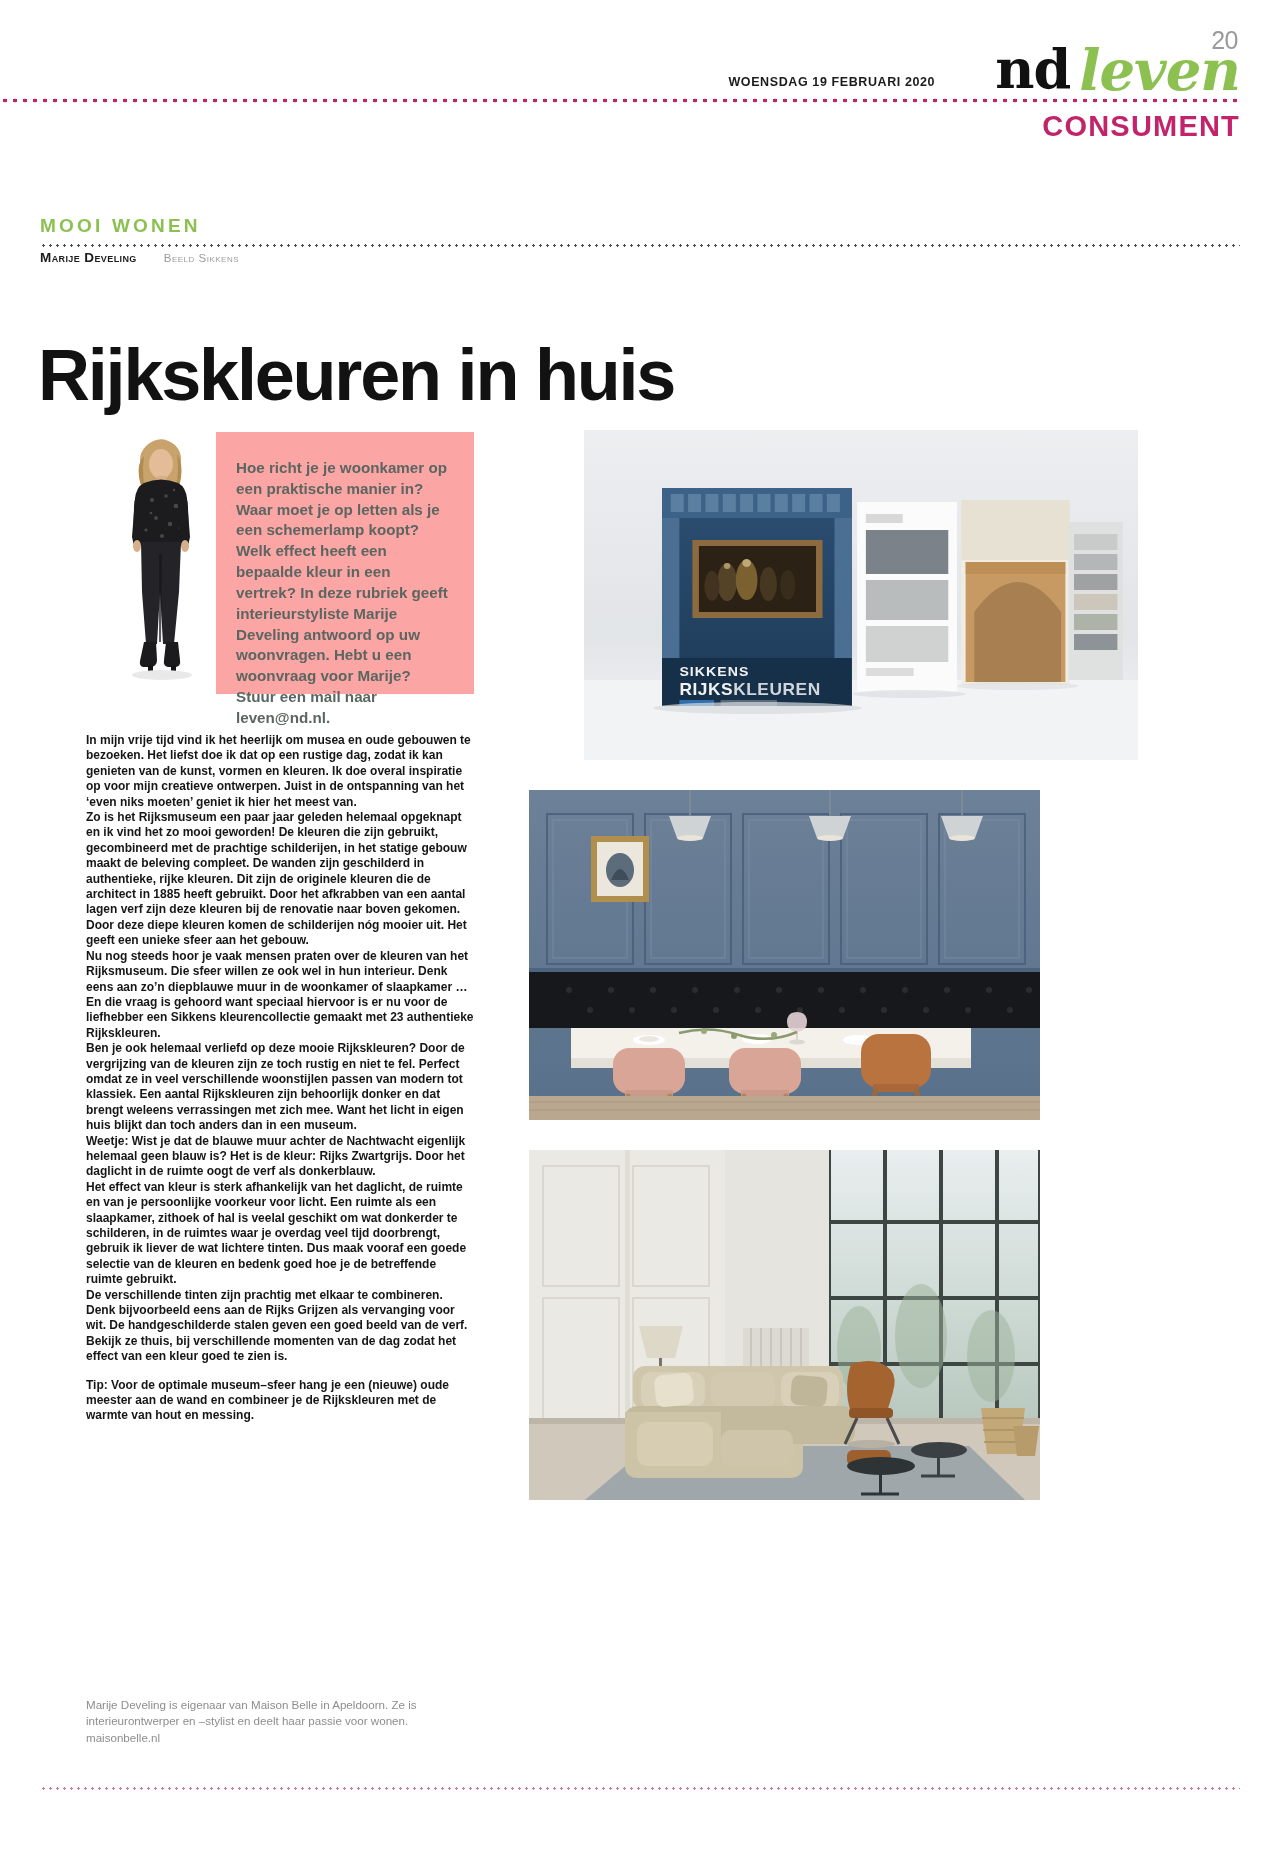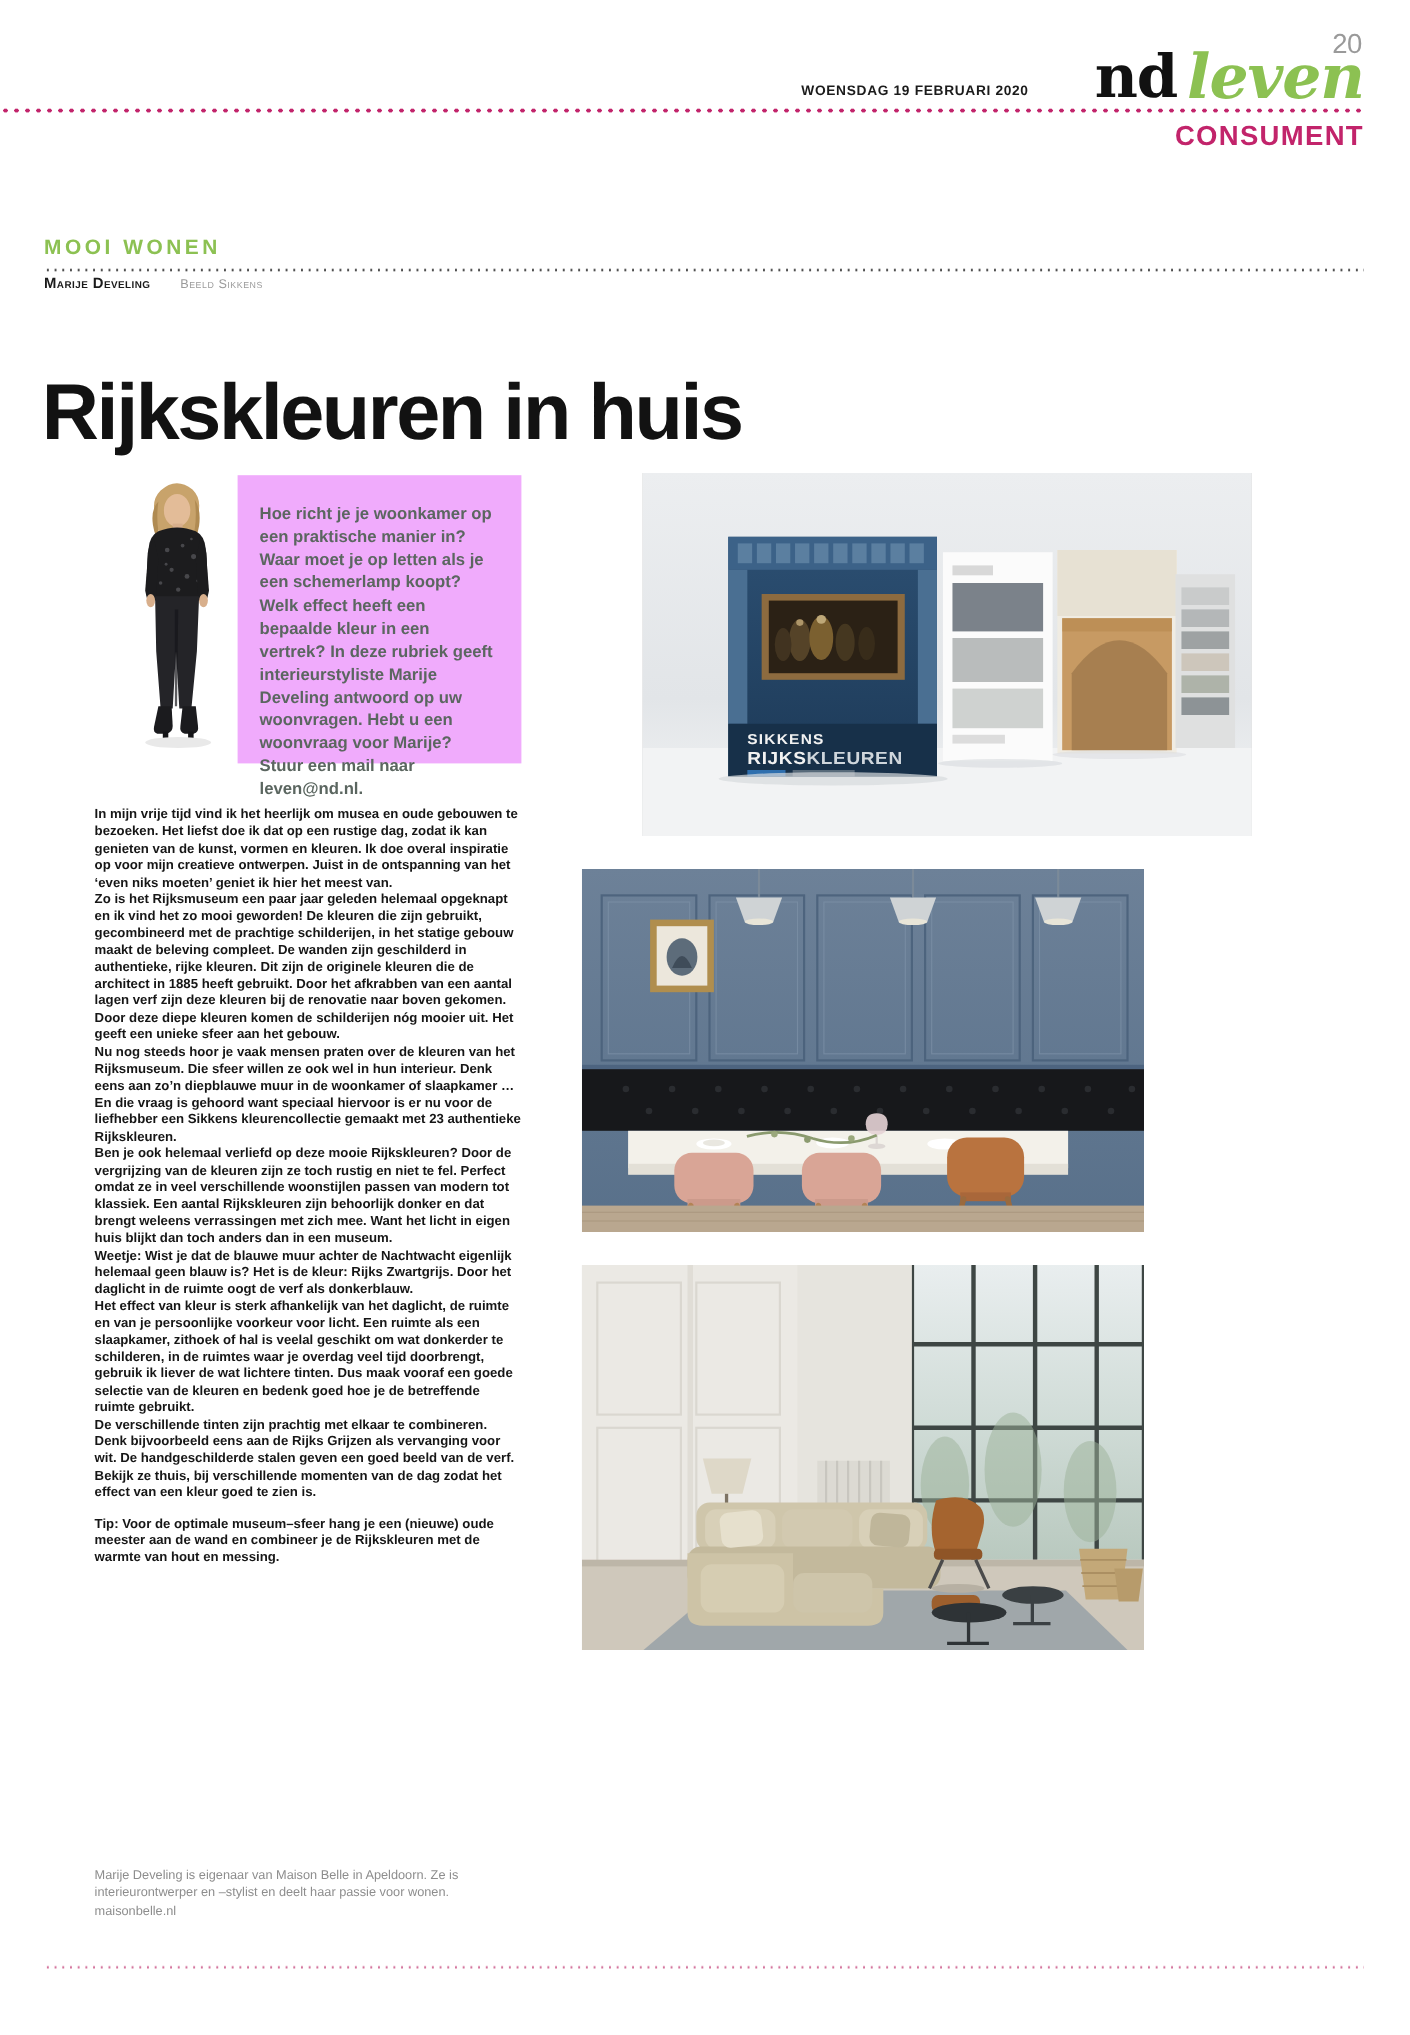--- a/index.html
+++ b/index.html
@@ -80,21 +80,21 @@
     height: 5px;
     background-image: radial-gradient(circle, #C2246B 1.9px, rgba(255,255,255,0) 2.1px);
     background-size: 10px 5px;
     background-repeat: repeat-x;
     background-position: left center;
   }
   .section-kicker {
     position: absolute;
     right: 42px;
     top: 110px;
-    font-size: 25px;
+    font-size: 29px;
     font-weight: bold;
     letter-spacing: 1.2px;
     color: #C2246B;
     font-family: "Liberation Sans", sans-serif;
   }
 
   
   .rubric {
     position: absolute;
     left: 40px;
@@ -165,21 +165,21 @@
     overflow: hidden;
   }
   .portrait svg { display: block; }
 
   .leadbox {
     position: absolute;
     left: 216px;
     top: 432px;
     width: 258px;
     height: 262px;
-    background: #f0abfc;
+    background: #fca5a5;
     box-sizing: border-box;
     padding: 26px 26px 20px 20px;
   }
   .leadbox p {
     margin: 0;
     font-size: 15.2px;
     line-height: 1.37;
     font-weight: bold;
     color: #5b6660;
     font-family: "Liberation Sans", sans-serif;

